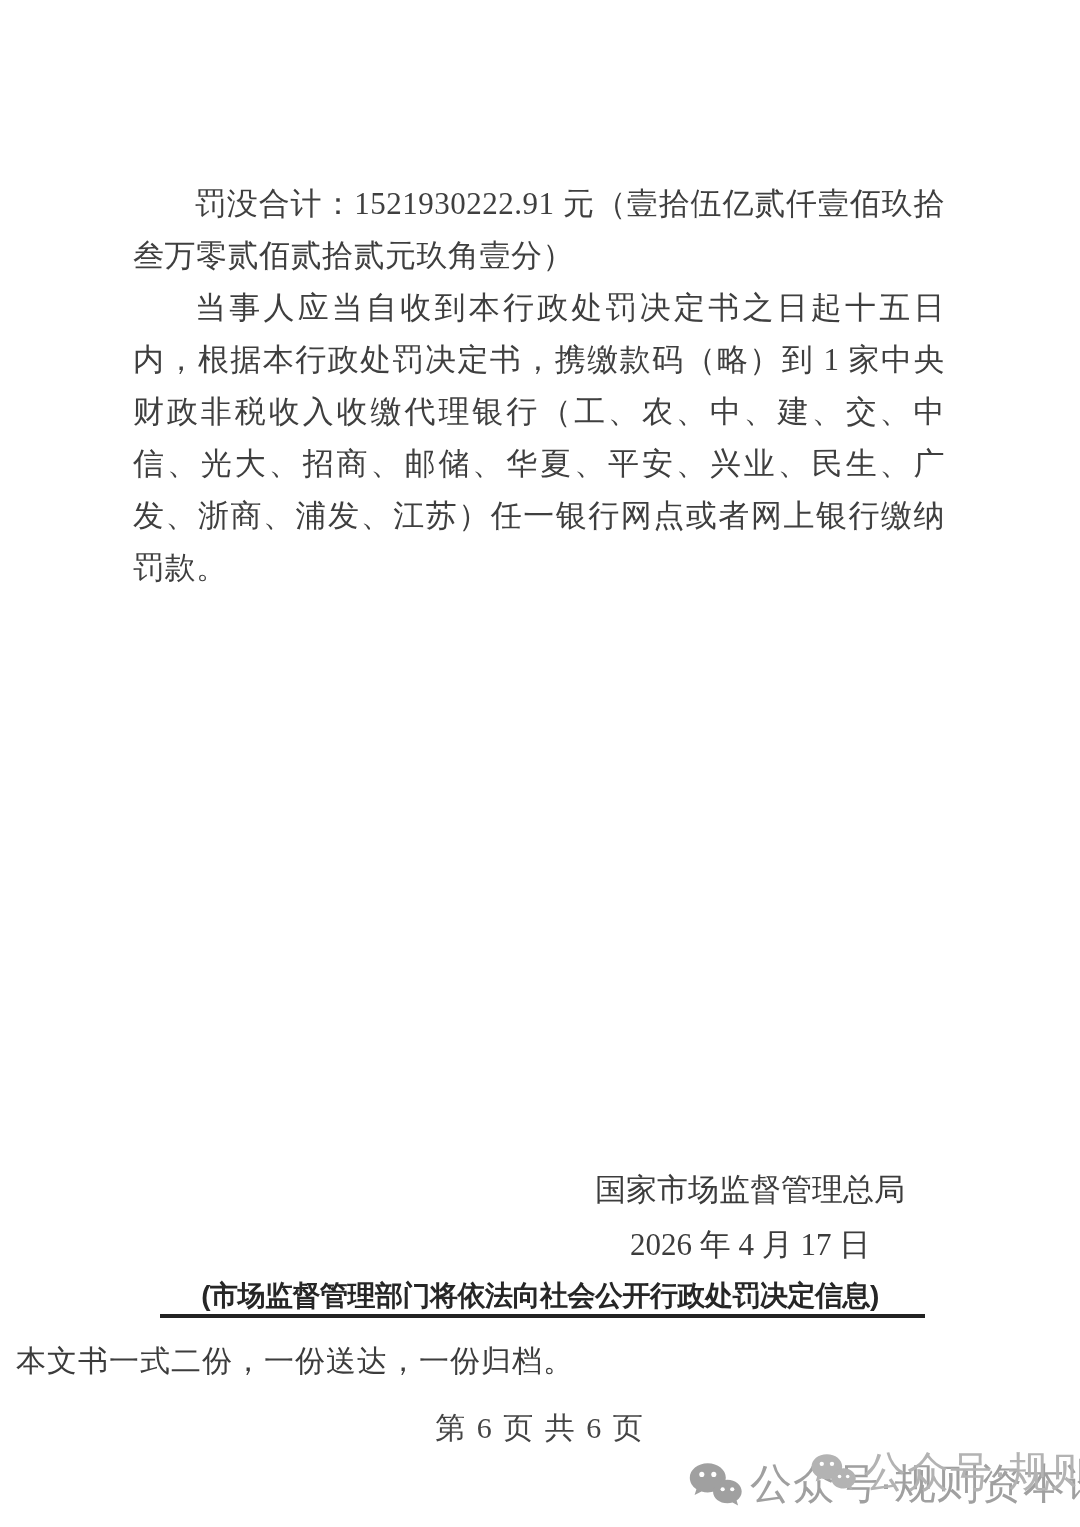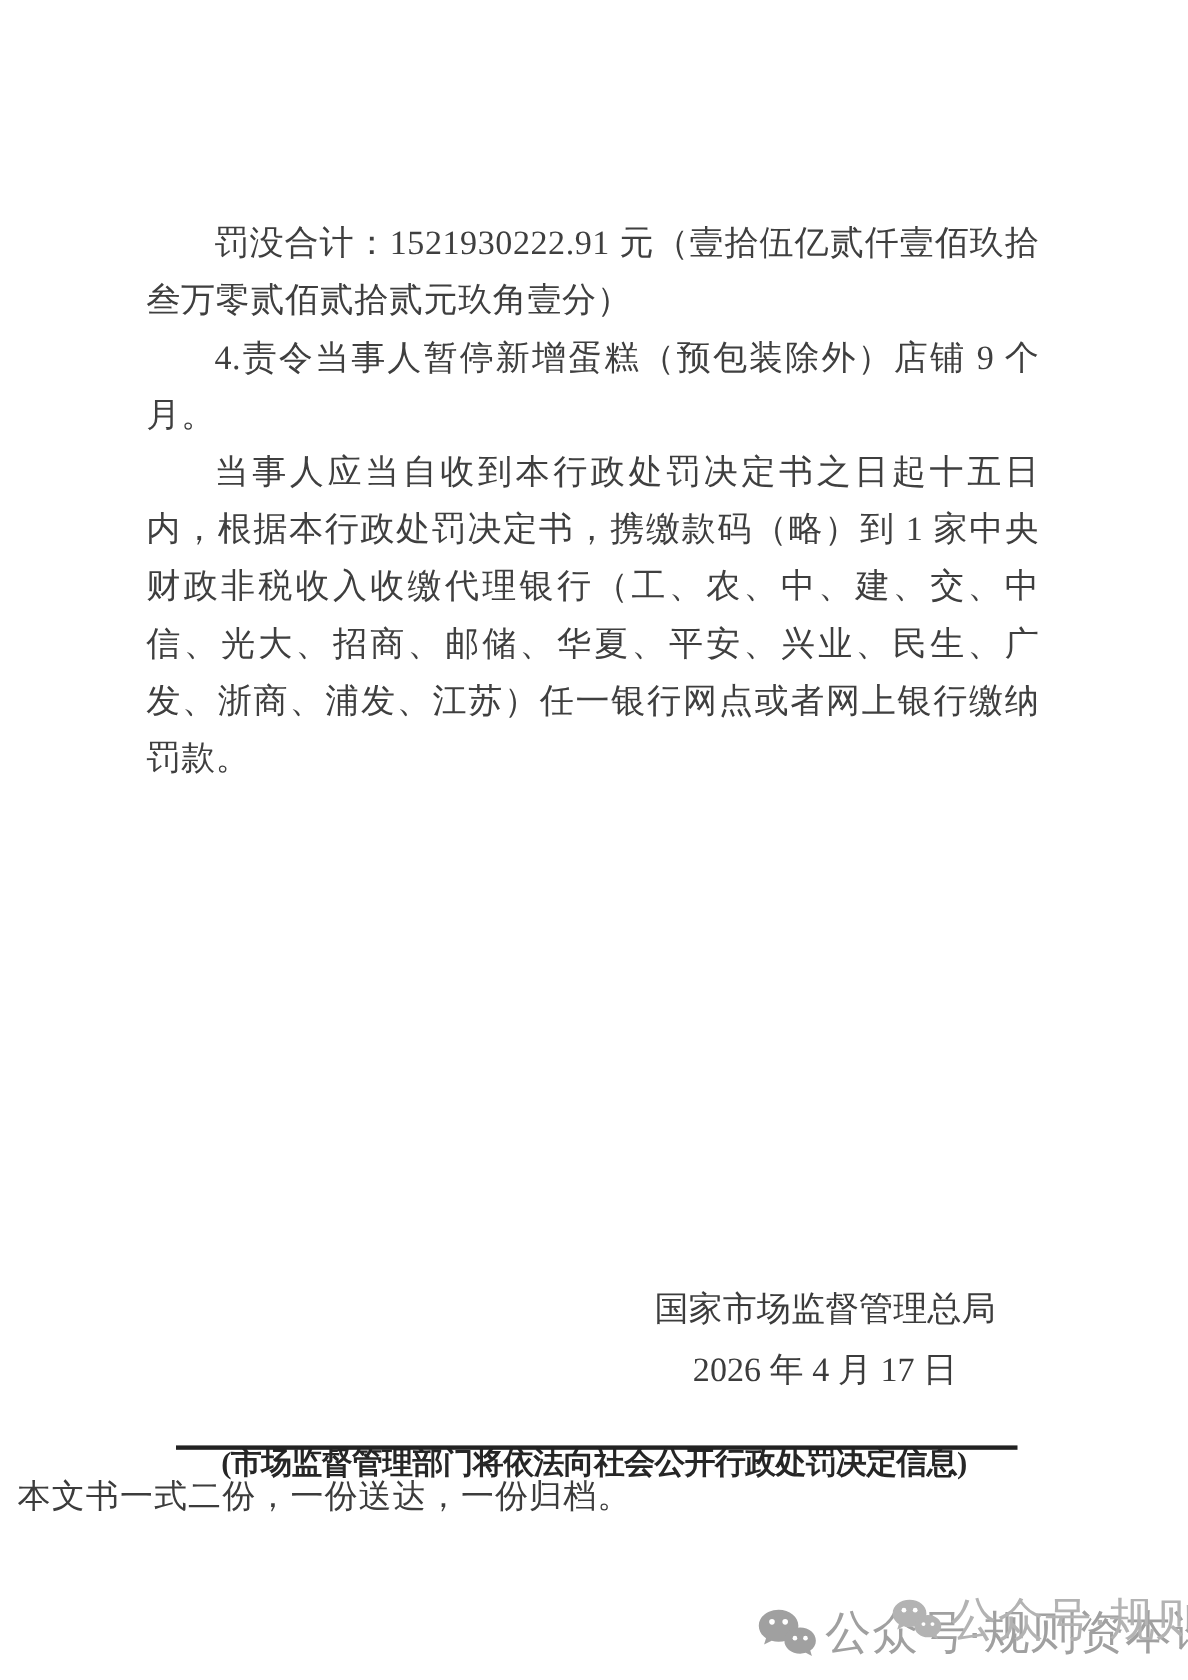--- a/index.html
+++ b/index.html
@@ -11,21 +11,21 @@
     position: relative;
     width: 1080px;
     height: 1527px;
     background: #ffffff;
     overflow: hidden;
     font-family: "Liberation Serif", serif;
   }
   .content {
     position: absolute;
     left: 133px;
-    top: 195px;
+    top: 178px;
     width: 812px;
   }
   .para {
     margin: 0;
     font-size: 31px;
     line-height: 52px;
     color: #3f3f3f;
     text-align: justify;
     text-indent: 2em;
     letter-spacing: 0.5px;
@@ -39,27 +39,26 @@
     font-size: 31px;
     line-height: 55px;
     color: #3c3c3c;
   }
   .public-notice {
     position: absolute;
     left: 0;
     top: 1274px;
     width: 1080px;
     text-align: center;
-    font-family: Liberation Serif, serif;
+    font-family: Liberation Sans, sans-serif;
     font-weight: 700;
     font-size: 28px;
     line-height: 44px;
     letter-spacing: -0.5px;
     color: #262626;
-    margin-top: 35px;
   }
   .notice-rule {
     position: absolute;
     left: 160px;
     top: 1314px;
     width: 765px;
     height: 4px;
     background: #222222;
   }
   .copies-note {
@@ -108,35 +107,35 @@
   }
   .wm-icon svg { display: block; }
 </style>
 </head>
 <body>
 
 <div class="page">
 
   <div class="content">
     <p class="para">罚没合计：1521930222.91 元（壹拾伍亿贰仟壹佰玖拾叁万零贰佰贰拾贰元玖角壹分）</p>
-    <p class="para">4.责令当事人暂停新增蛋糕（预包装除外）店铺 9 个月。</p>
     <p class="para">当事人应当自收到本行政处罚决定书之日起十五日内，根据本行政处罚决定书，携缴款码（略）到 1 家中央财政非税收入收缴代理银行（工、农、中、建、交、中信、光大、招商、邮储、华夏、平安、兴业、民生、广发、浙商、浦发、江苏）任一银行网点或者网上银行缴纳罚款。</p>
   </div>
 
   <div class="signature">
     <div>国家市场监督管理总局</div>
     <div>2026 年 4 月 17 日</div>
   </div>
 
   <div class="public-notice">(市场监督管理部门将依法向社会公开行政处罚决定信息)</div>
 
   <div class="notice-rule"></div>
 
   <div class="copies-note">本文书一式二份，一份送达，一份归档。</div>
 
+  <div class="page-indicator">第 6 页 共 6 页</div>
 
   <div class="watermark">
     <span class="wm-layer wm-layer-1">
       <span class="wm-icon">
         <svg width="54" height="46" viewBox="0 0 36 30">
           <path fill="#a0a0a0" d="M13.2,1.2 C6.5,1.2 1.2,5.5 1.2,10.9 c0,3.1 1.7,5.8 4.4,7.6 l-1.2,3.9 l4.6-2.4 c1.3,0.4 2.8,0.6 4.2,0.6 c6.7,0 12-4.3 12-9.7 S19.9,1.2 13.2,1.2 z"></path>
           <circle fill="#ffffff" cx="9.2" cy="8.6" r="1.7"></circle>
           <circle fill="#ffffff" cx="17.2" cy="8.6" r="1.7"></circle>
           <path fill="#a0a0a0" d="M26.3,12.1 c-5.3,0-9.6,3.5-9.6,7.9 s4.3,7.9 9.6,7.9 c1.2,0 2.3-0.2 3.4-0.5 l3.7,1.9 l-1-3.3 c2.1-1.4 3.4-3.6 3.4-6 C35.8,15.6 31.6,12.1 26.3,12.1 z"></path>
           <circle fill="#ffffff" cx="23.1" cy="18.5" r="1.4"></circle>

